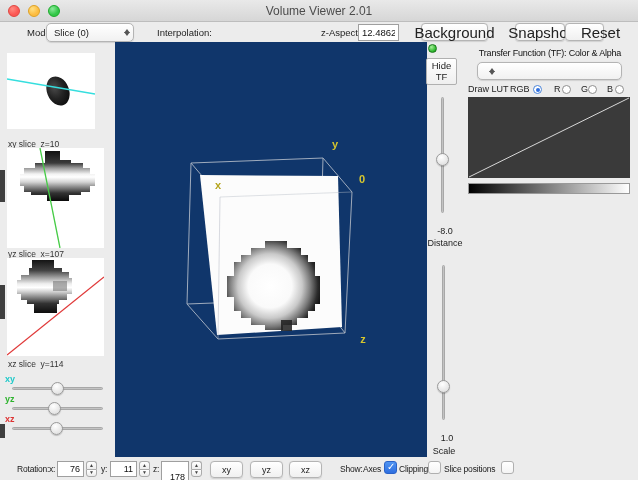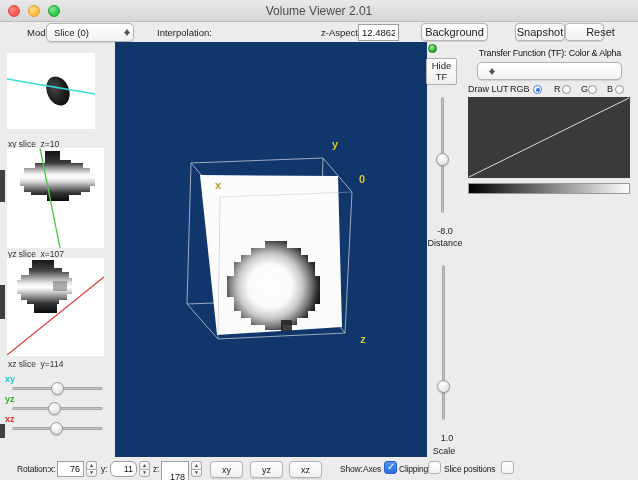--- a/index.html
+++ b/index.html
@@ -23,21 +23,21 @@
   .title-text {
     position:absolute; left:0; right:0; top:4px; text-align:center;
     font-size:12px; color:#4c4c4c;
   }
   
   .lbl { position:absolute; font-size:9.5px; color:#222; white-space:pre; }
   .btn {
     position:absolute; display:flex; align-items:center; justify-content:center;
     background:linear-gradient(#ffffff,#f0f0f0);
     border:1px solid #b4b4b4; border-radius:4px;
-    font-size:11px; color:#222; box-shadow:0 0.5px 1px rgba(0,0,0,.12);
+    font-size:15px; color:#222; box-shadow:0 0.5px 1px rgba(0,0,0,.12);
   }
   .dropdown {
     position:absolute; display:flex; align-items:center;
     background:linear-gradient(#ffffff,#f1f1f1);
     border:1px solid #b4b4b4; border-radius:5px;
     font-size:9.5px; padding-left:7px;
     box-shadow:0 0.5px 1px rgba(0,0,0,.12);
   }
   .dropdown .dd-val { flex:1; overflow:hidden; white-space:nowrap; }
   .dd-arrows { width:13px; display:flex; flex-direction:column; align-items:center; justify-content:center; gap:1px; }
@@ -287,21 +287,21 @@
 
   <div class="bb-lbl" style="left:17px; top:464px;">Rotation:</div>
   <div class="bb-lbl" style="left:49px; top:464px;">x:</div>
   <input class="field bb-field" style="left: 57px; top: 461px; width: 27px; height: 16px; font-size: 9px;" value="76">
   <div class="stepper" style="left:86px; top:461px; height:16px;">
       <span>▲</span>
       <span>▼</span>
     </div>
 
   <div class="bb-lbl" style="left:101px; top:464px;">y:</div>
-  <input class="field bb-field" style="left: 110px; top: 461px; width: 27px; height: 16px; font-size: 9px; border-radius: 6px;" value="11">
+  <input class="field bb-field" style="left: 110px; top: 461px; width: 27px; height: 16px; font-size: 9px;" value="11">
   <div class="stepper" style="left:139px; top:461px; height:16px;">
       <span>▲</span>
       <span>▼</span>
     </div>
 
   <div class="bb-lbl" style="left:153px; top:464px;">z:</div>
   <input class="field bb-field" style="left: 161px; top: 461px; width: 28px; height: 32px; font-size: 9px;" value="178">
   <div class="stepper" style="left:191px; top:461px; height:16px;">
       <span>▲</span>
       <span>▼</span>

